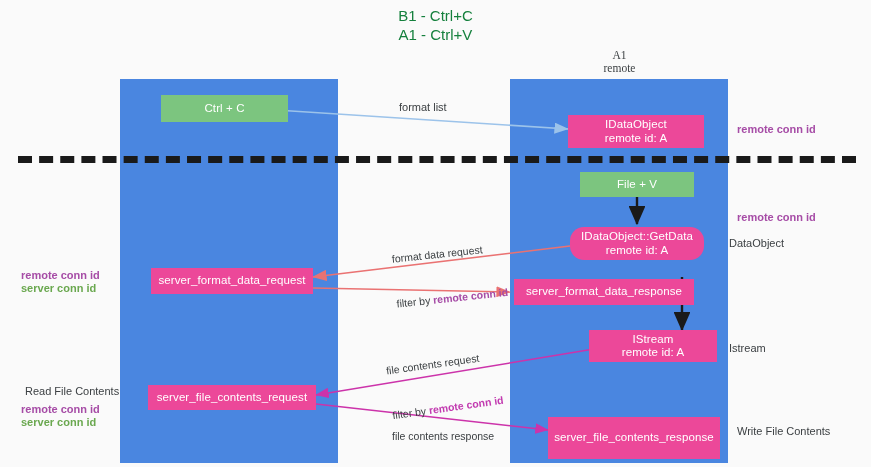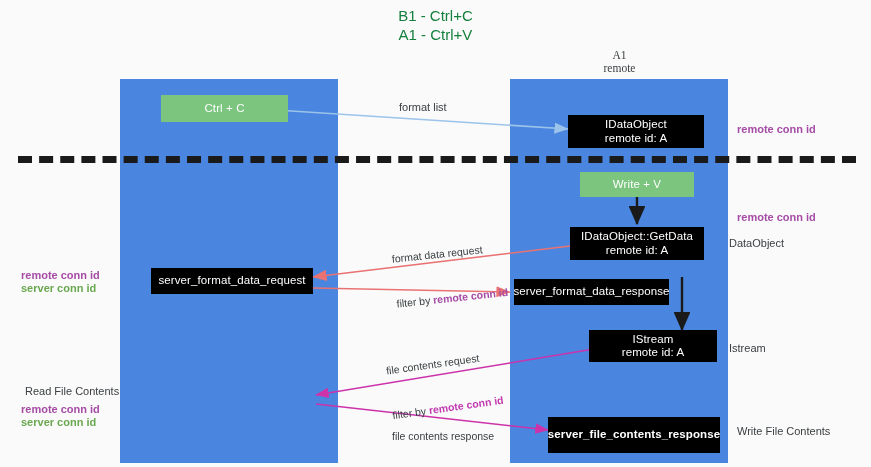--- a/index.html
+++ b/index.html
@@ -36,21 +36,21 @@
   }
 
   
   .node{
     position:absolute;box-sizing:border-box;
     display:flex;align-items:center;justify-content:center;
     text-align:center;color:#ffffff;font-size:11.5px;line-height:13.5px;
     white-space:pre;letter-spacing:.1px;
   }
   .node.green{background:#7cc57f;}
-  .node.orange{background:#000000;}
+  .node.orange{background:#ec4899;}
 
   
   .lbl{
     position:absolute;font-size:11px;color:#3c4043;line-height:13px;
     white-space:pre;
   }
   .lbl.purple{color:#a64ca6;font-weight:bold;}
   .lbl.green{color:#6aa84f;font-weight:bold;}
   .lbl.dark{color:#3c4043;}
 
@@ -110,34 +110,35 @@
     <path d="M316,404 L548,430" stroke="#cc33aa" stroke-width="1.5" fill="none" marker-end="url(#ar-mag)"></path>
   </svg>
 
   <div class="divider"></div>
 
   <div class="node green" style="left:161px;top:95px;width:127px;height:27px;">Ctrl + C</div>
 
   <div class="node orange" style="left:568px;top:115px;width:136px;height:33px;">IDataObject
 remote id: A</div>
 
-  <div class="node green" style="left:580px;top:172px;width:114px;height:25px;">Write + V</div>
+  <div class="node green" style="left:580px;top:172px;width:114px;height:25px;">File + V</div>
 
-  <div class="node orange" style="left:570px;top:227px;width:134px;height:33px;">IDataObject::GetData
+  <div class="node orange" style="left:570px;top:227px;width:134px;height:33px;border-radius:14px;">IDataObject::GetData
 remote id: A</div>
 
   <div class="node orange" style="left:151px;top:268px;width:162px;height:26px;">server_format_data_request</div>
 
-  <div class="node orange" style="left:514px;top:279px;width:155px;height:26px;">server_format_data_response</div>
+  <div class="node orange" style="left:514px;top:279px;width:180px;height:26px;">server_format_data_response</div>
 
   <div class="node orange" style="left:589px;top:330px;width:128px;height:32px;">IStream
 remote id: A</div>
 
+  <div class="node orange" style="left:148px;top:385px;width:168px;height:25px;">server_file_contents_request</div>
 
-  <div class="node orange" style="left:548px;top:417px;width:172px;height:36px;font-weight:bold;">server_file_contents_response</div>
+  <div class="node orange" style="left:548px;top:417px;width:172px;height:42px;">server_file_contents_response</div>
 
   <div class="lbl" style="left:399px;top:101px;">format list</div>
 
   <div class="rot" style="left:388px;top:222px;transform:rotate(-6deg);">
     <div>format data request</div>
     <div><span>filter by </span><span class="hi-purple">remote conn id</span></div>
   </div>
 
 
   <div class="rot" style="left:381px;top:334px;transform:rotate(-8deg);">

